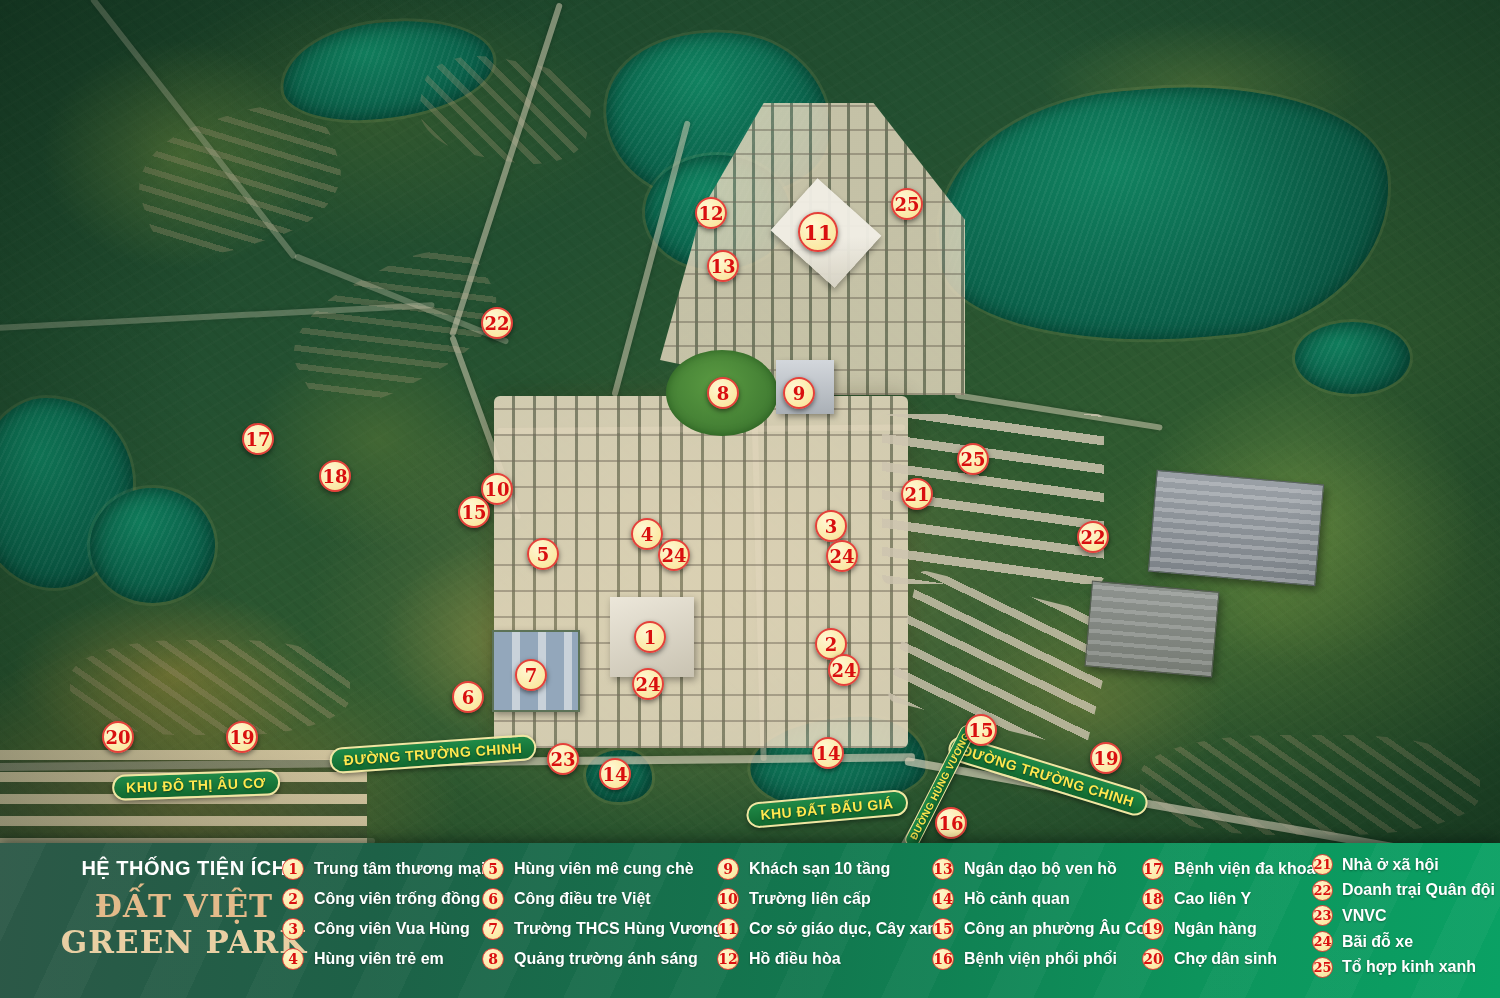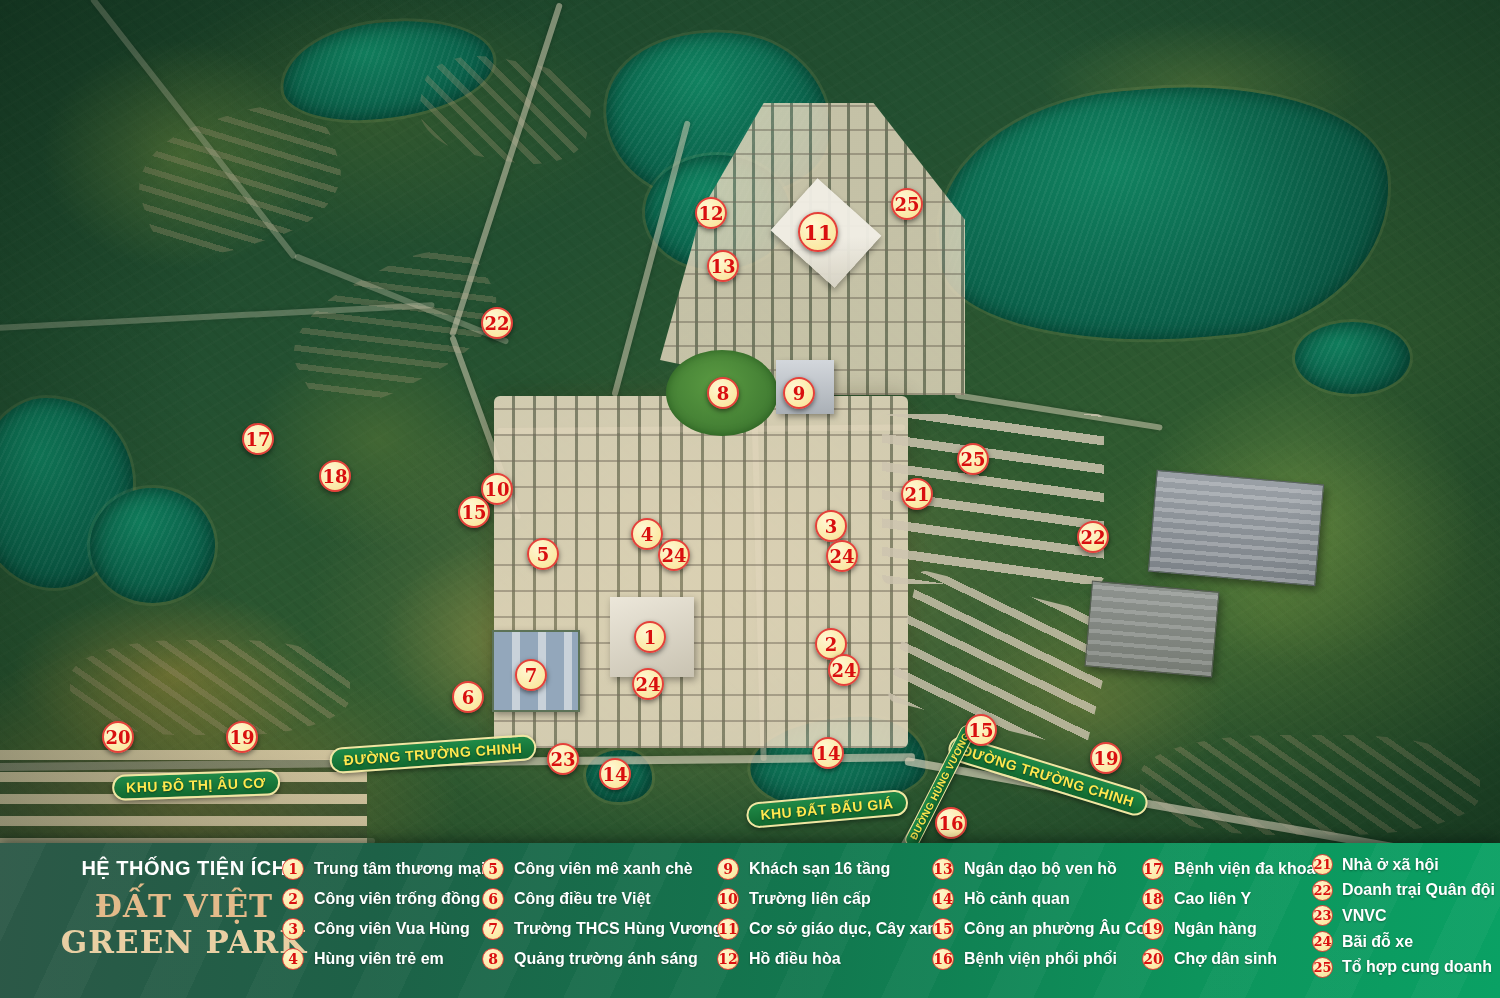--- a/index.html
+++ b/index.html
@@ -288,39 +288,39 @@
           <span class="legend-label">Công viên Vua Hùng</span>
         </div>
         <div class="legend-row">
           <span class="legend-num">4</span>
           <span class="legend-label">Hùng viên trẻ em</span>
         </div>
       </div>
       <div class="legend-col">
         <div class="legend-row">
           <span class="legend-num">5</span>
-          <span class="legend-label">Công viên mê xanh chè</span>
+          <span class="legend-label">Hùng viên mê cung chè</span>
         </div>
         <div class="legend-row">
           <span class="legend-num">6</span>
           <span class="legend-label">Công điều tre Việt</span>
         </div>
         <div class="legend-row">
           <span class="legend-num">7</span>
           <span class="legend-label">Trường THCS Hùng Vương</span>
         </div>
         <div class="legend-row">
           <span class="legend-num">8</span>
           <span class="legend-label">Quảng trường ánh sáng</span>
         </div>
       </div>
       <div class="legend-col">
         <div class="legend-row">
           <span class="legend-num">9</span>
-          <span class="legend-label">Khách sạn 16 tầng</span>
+          <span class="legend-label">Khách sạn 10 tầng</span>
         </div>
         <div class="legend-row">
           <span class="legend-num">10</span>
           <span class="legend-label">Trường liên cấp</span>
         </div>
         <div class="legend-row">
           <span class="legend-num">11</span>
           <span class="legend-label">Cơ sở giáo dục, Cây xanh</span>
         </div>
         <div class="legend-row">
@@ -376,18 +376,18 @@
         <div class="legend-row">
           <span class="legend-num">23</span>
           <span class="legend-label">VNVC</span>
         </div>
         <div class="legend-row">
           <span class="legend-num">24</span>
           <span class="legend-label">Bãi đỗ xe</span>
         </div>
         <div class="legend-row">
           <span class="legend-num">25</span>
-          <span class="legend-label">Tổ hợp cung doanh</span>
+          <span class="legend-label">Tổ hợp kinh xanh</span>
         </div>
       </div>
     </div>
 
 </div>
 
 </body></html>

